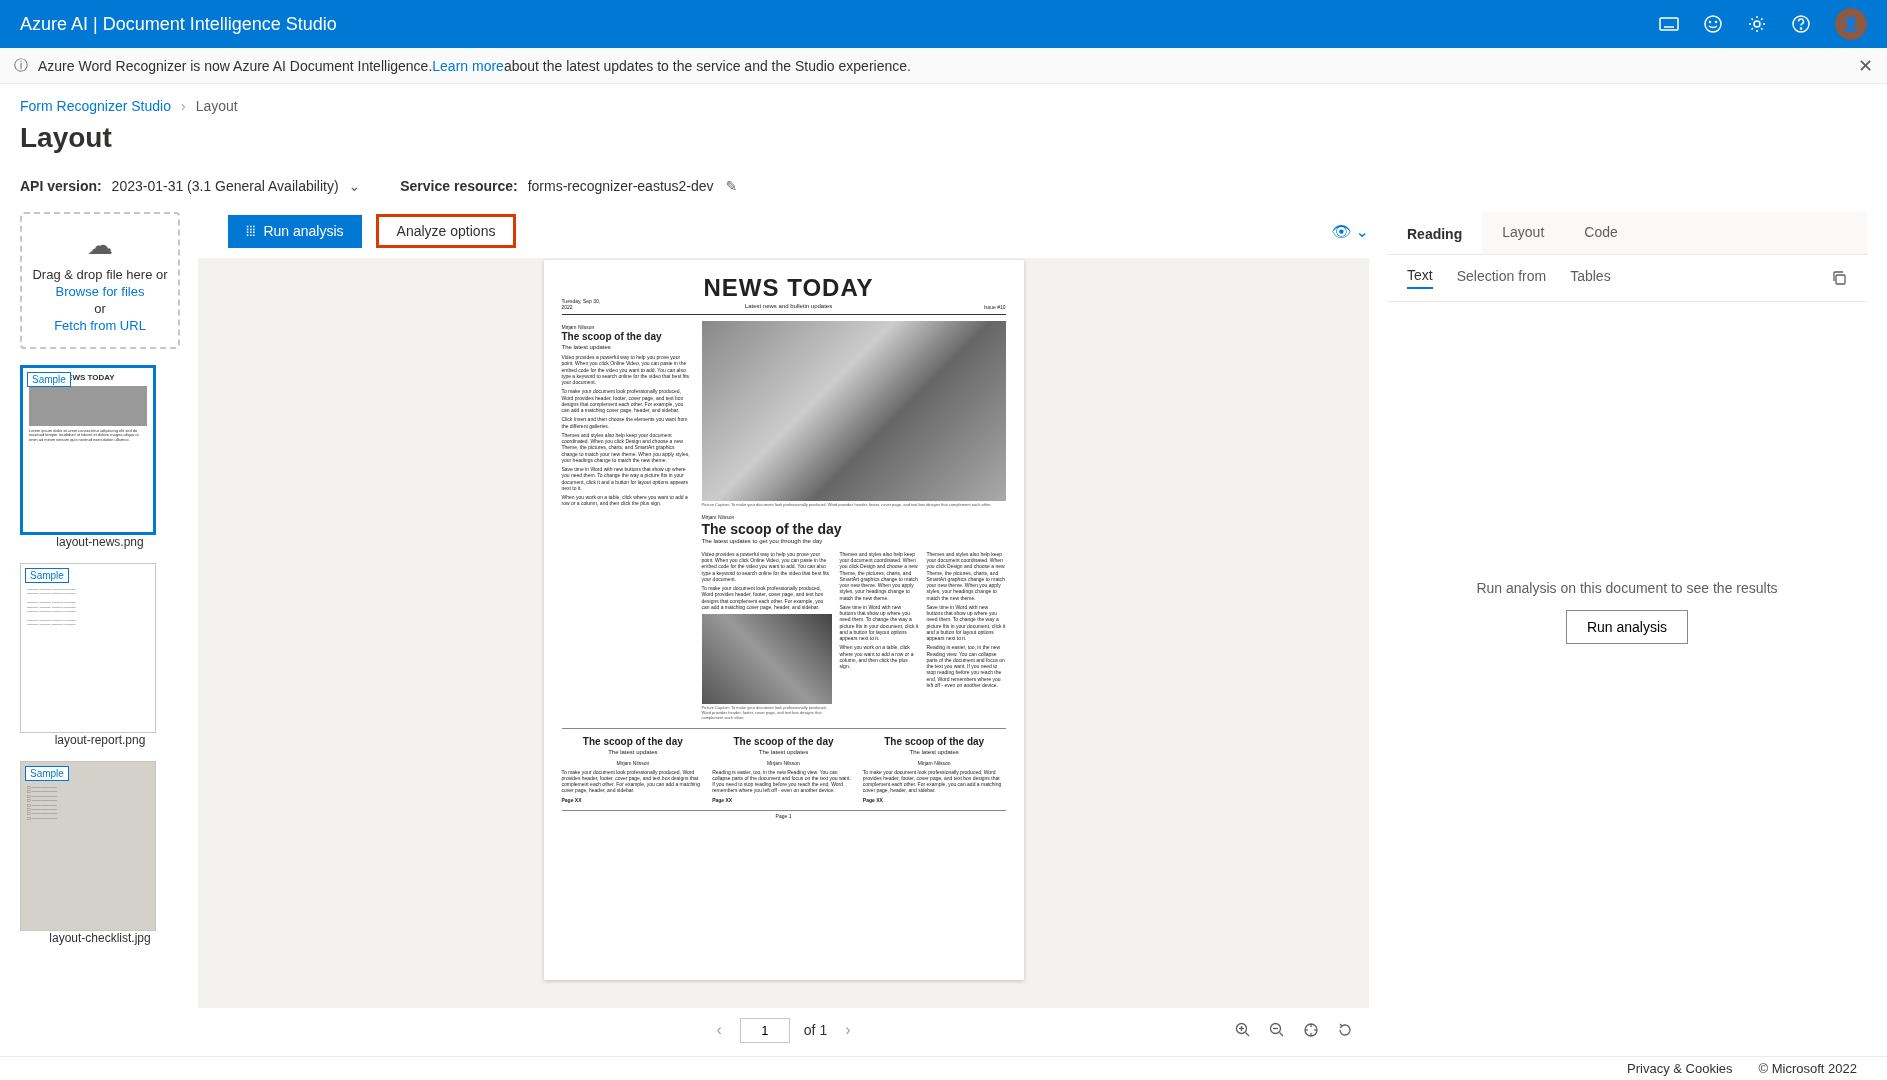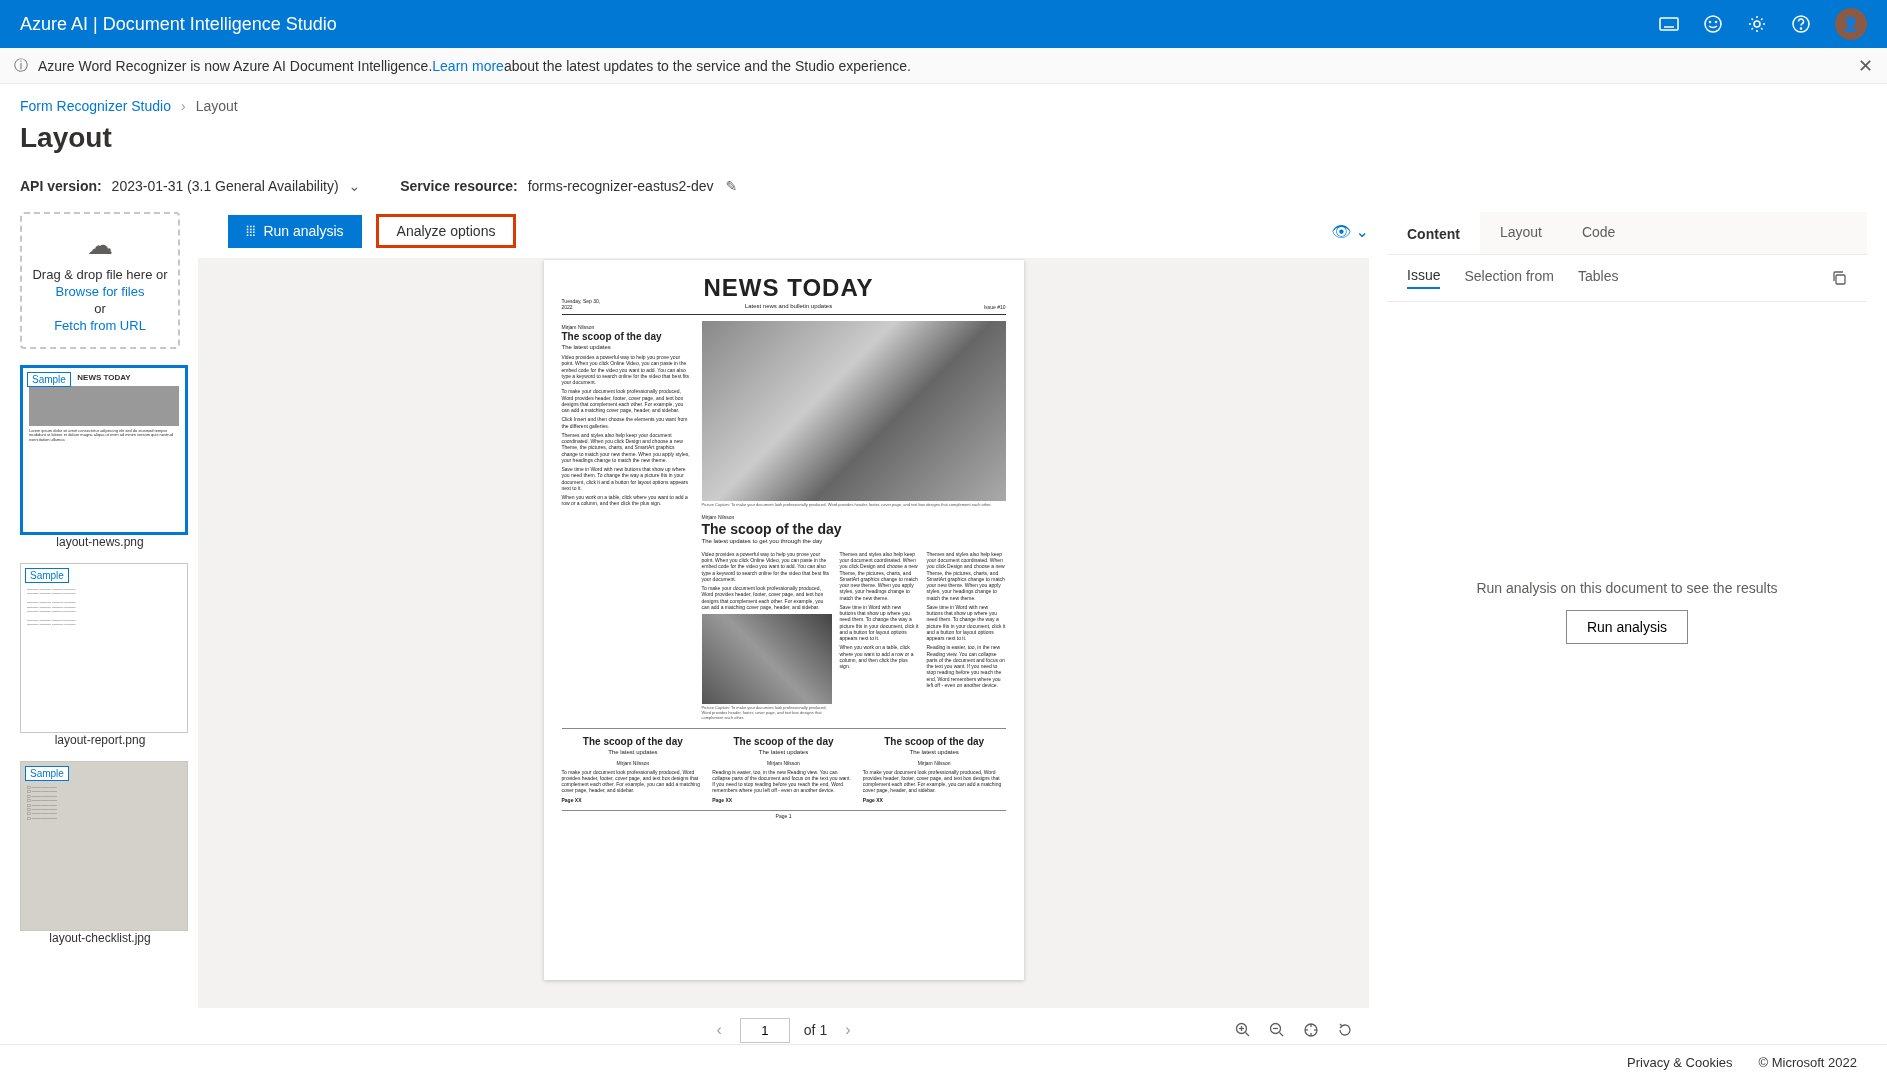--- a/index.html
+++ b/index.html
@@ -40,21 +40,21 @@
 .col-result { width:480px; flex-shrink:0; }
 
 
 .dropzone { border:2px dashed #c8c6c4; border-radius:4px; padding:14px 6px; text-align:center; font-size:13px; margin-bottom:16px; }
 .dropzone .cloud { font-size:26px; color:#605e5c; margin-bottom:6px; }
 .dropzone a { color:#0078d4; text-decoration:none; display:block; }
 .dropzone div { margin:2px 0; }
 
 
 .thumb { margin-bottom:14px; cursor:pointer; }
-.thumb-img { width:168px; height:170px; border:1px solid #c8c6c4; position:relative; background:#fff; padding:6px; font-size:5px; line-height:1.1; overflow:hidden; }
+.thumb-img { width:136px; height:170px; border:1px solid #c8c6c4; position:relative; background:#fff; padding:6px; font-size:5px; line-height:1.1; overflow:hidden; }
 .thumb.selected .thumb-img { border:3px solid #0078d4; }
 .sample-tag { position:absolute; top:4px; left:4px; background:#fff; border:1px solid #0078d4; color:#0078d4; font-size:10px; padding:1px 4px; }
 .thumb-name { text-align:center; font-size:12px; color:#323130; }
 
 
 .doc-toolbar { display:flex; align-items:center; gap:14px; padding:2px 0 10px 30px; }
 .btn-primary { background:#0078d4; color:#fff; border:none; padding:8px 18px; font-size:14px; cursor:pointer; display:flex; align-items:center; gap:8px; }
 .btn-secondary { background:#fff; color:#323130; border:3px solid #d83b01; padding:6px 18px; font-size:14px; cursor:pointer; }
 .doc-toolbar .spacer { flex:1; }
 .eye { color:#0078d4; cursor:pointer; font-size:16px; display:flex; gap:4px; align-items:center; }
@@ -95,21 +95,21 @@
 .res-tabs1 .rt.active { background:#fff; color:#323130; border-top:2px solid transparent; font-weight:600; }
 .res-tabs2 { display:flex; gap:24px; padding:12px 20px; border-bottom:1px solid #edebe9; align-items:center; }
 .res-tabs2 .rt2 { cursor:pointer; color:#605e5c; padding-bottom:4px; }
 .res-tabs2 .rt2.active { color:#323130; border-bottom:2px solid #0078d4; }
 .res-tabs2 .copy { margin-left:auto; cursor:pointer; color:#605e5c; }
 .res-body { height:620px; display:flex; flex-direction:column; align-items:center; justify-content:center; gap:14px; }
 .res-body .msg { color:#605e5c; font-size:14px; }
 .res-body button { background:#fff; border:1px solid #8a8886; padding:8px 20px; cursor:pointer; font-size:14px; }
 
 
-.bottombar { position:fixed; bottom:0; left:0; right:0; height:36px; border-top:1px solid #edebe9; display:flex; align-items:center; justify-content:flex-end; padding:0 30px; gap:26px; font-size:13px; background:#fff; }
+.bottombar { position:fixed; bottom:0; left:0; right:0; height:24px; border-top:1px solid #edebe9; display:flex; align-items:center; justify-content:flex-end; padding:0 30px; gap:26px; font-size:13px; background:#fff; }
 .bottombar a { color:#323130; text-decoration:none; }
 
 svg { display:block; }
 </style>
 </head>
 <body>
 
 <div class="topbar">
   <div class="topbar-title">Azure AI | Document Intelligence Studio</div>
   <div class="topbar-icons">
@@ -337,26 +337,26 @@
               <path d="M3 8a5 5 0 1 0 2-4"></path>
               <polyline points="3,2 5,4 3,6"></polyline>
             </svg>
           </span>
       </div>
     </div>
   </div>
 
   <div class="col-result">
     <div class="res-tabs1">
-      <div class="rt active">Content</div>
+      <div class="rt active">Reading</div>
       <div class="rt">Layout</div>
       <div class="rt">Code</div>
     </div>
     <div class="res-tabs2">
-      <div class="rt2 active">Issue</div>
+      <div class="rt2 active">Text</div>
       <div class="rt2">Selection from</div>
       <div class="rt2">Tables</div>
       <span class="copy">
           <svg width="16" height="16" viewBox="0 0 16 16" fill="none" stroke="currentColor" stroke-width="1.3">
             <rect x="5" y="5" width="9" height="9" rx="1"></rect>
             <path d="M3 11V3a1 1 0 0 1 1-1h8"></path>
           </svg>
         </span>
     </div>
     <div class="res-body">

